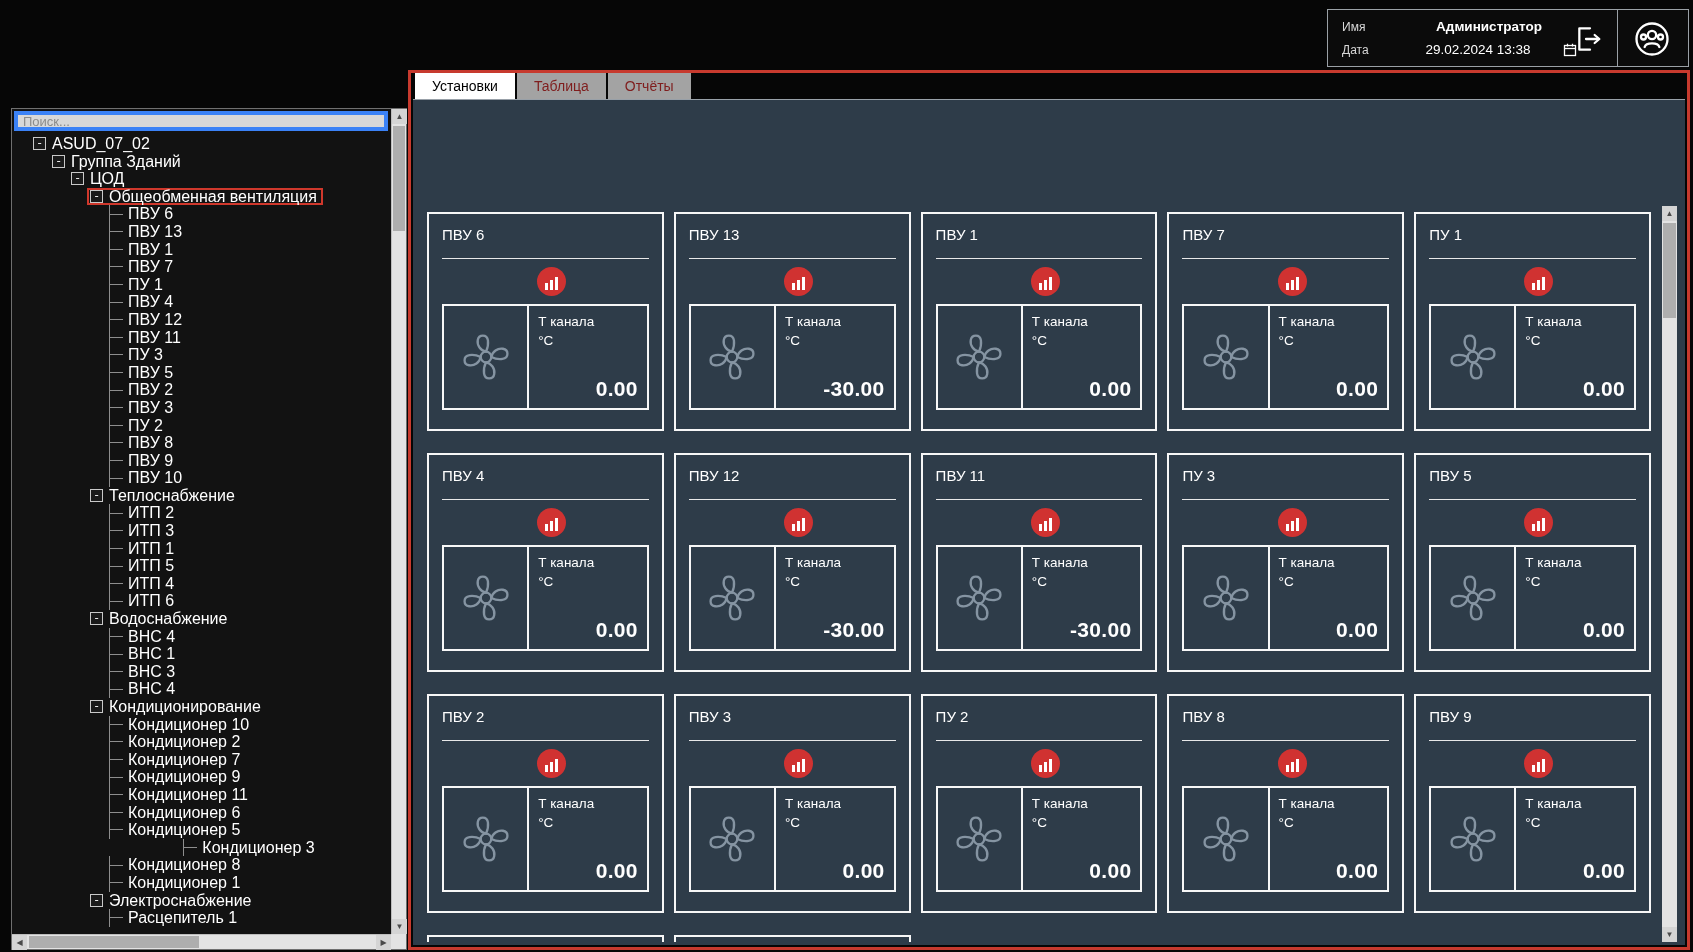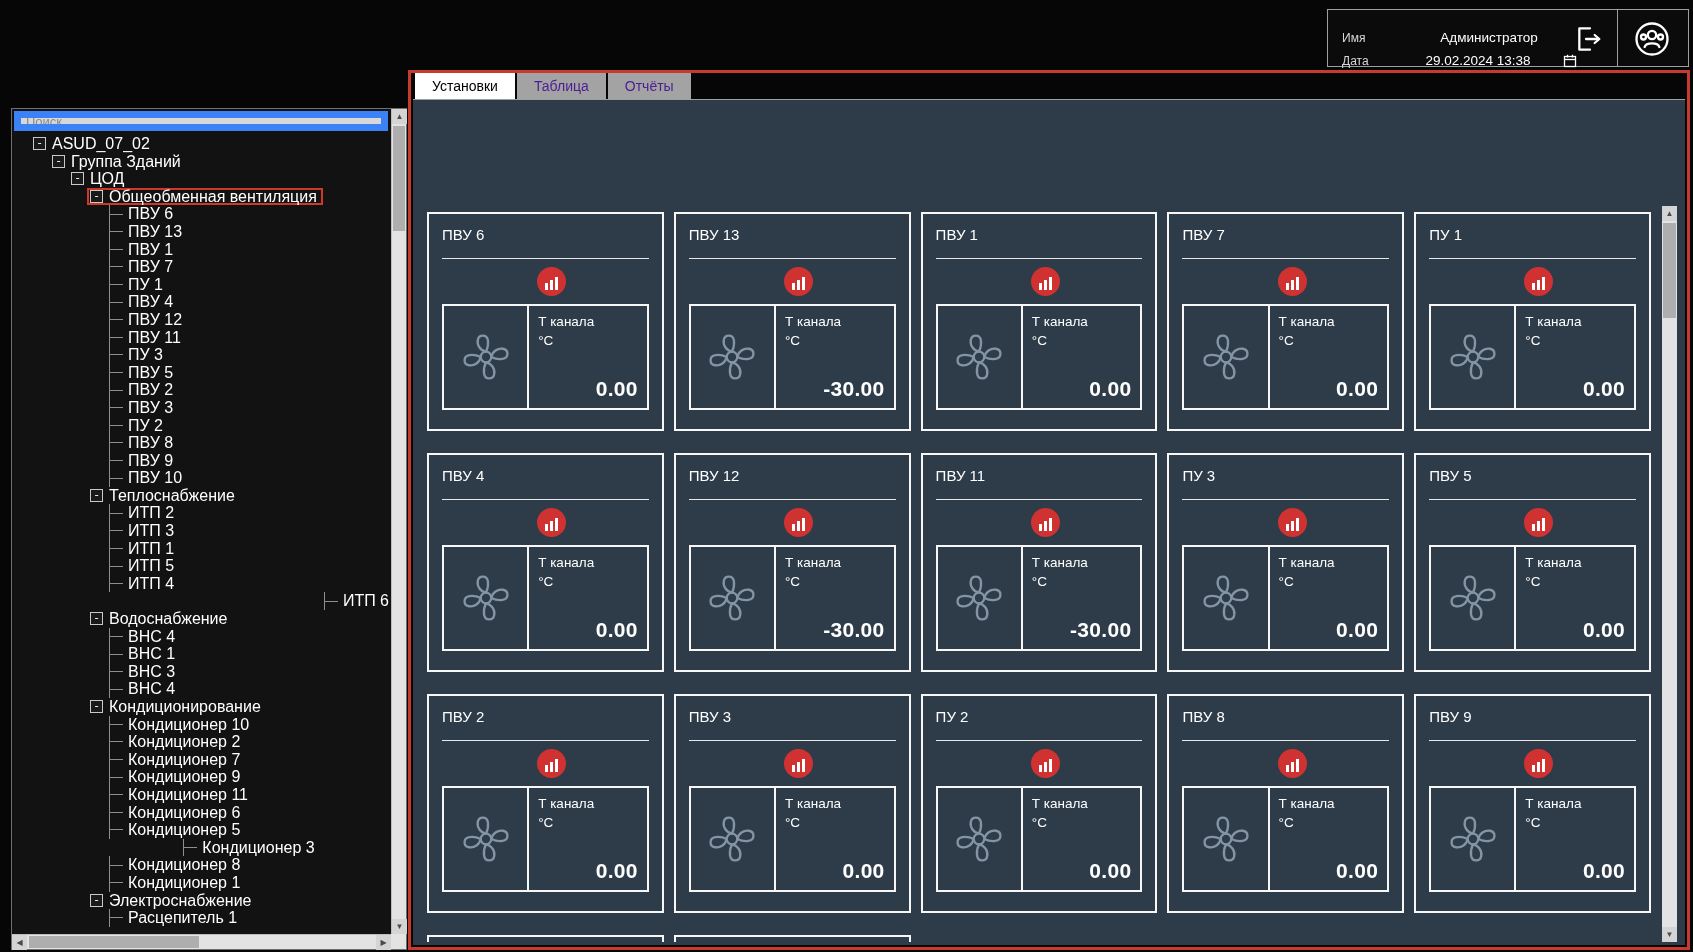--- a/index.html
+++ b/index.html
@@ -6,35 +6,35 @@
   html, body { margin:0; padding:0; }
   body {
     width:1693px; height:952px; position:relative; overflow:hidden;
     background:#060606;
     font-family:"Liberation Sans","DejaVu Sans",sans-serif;
   }
 
   
   .user-panel{position:absolute; top:9px; right:4px; width:362px; height:58px;
     border:1px solid #9aa0a6; background:#0b0b0b; color:#fff;}
-  .up-grid{position:absolute; left:14px; top:16px; width:236px;}
+  .up-grid{position:absolute; left:14px; top:5px; width:236px;}
   .up-row{display:flex; align-items:center; height:23px;}
   .up-label{width:58px; font-size:12px; color:#d7d7d7;}
   .up-value{flex:1; text-align:center; font-size:13.5px; color:#fff;}
-  .up-row.first .up-value{font-weight:normal;}
+  .up-row.first .up-value{font-weight:bold;}
   .cal-btn{margin-left:6px; width:16px; height:16px; display:inline-flex; cursor:pointer; flex:none;}
   .icon-exit{position:absolute; right:84px; top:13px; width:32px; height:32px; cursor:pointer;}
   .panel-divider{position:absolute; right:70px; top:0; bottom:0; width:1px; background:#9aa0a6;}
   .icon-users{position:absolute; right:16px; top:9px; width:40px; height:40px; cursor:pointer;}
 
   
   .sidebar{position:absolute; left:11px; top:108px; width:396px; bottom:2px;
     background:#121212; border:1px solid #6f6f6f;}
   .search-input{position:absolute; top:2px; left:2px; width:calc(100% - 20px); height:20px;
-    background:#d8d8d8; border:7px solid #3b82f6; font-size:13px; padding:0 5px; color:#333;
+    background:#d8d8d8; border:4px solid #3b82f6; font-size:13px; padding:0 5px; color:#333;
     font-family:inherit;}
   .search-input::placeholder{color:#8b8b8b;}
   .tree{position:absolute; top:26px; left:3px; right:17px; bottom:16px; overflow:hidden; color:#fff;}
   .tree-row{height:17.6px; line-height:17.6px; font-size:16px; white-space:nowrap;
     display:flex; align-items:center; cursor:pointer;}
   .expander{width:13px; height:13px; border:1px solid #c9c9c9; background:#1a1a1a; color:#e8e8e8;
     font-size:12px; line-height:10px; text-align:center; margin-right:6px; flex:none;
     font-family:"DejaVu Sans Mono",monospace;}
   .conn{width:15px; height:17.6px; border-left:1px solid #8e8e8e; position:relative; margin-right:4px; flex:none;}
   .conn::after{content:""; position:absolute; left:0; top:8.3px; width:13px; height:1px; background:#8e8e8e;}
@@ -49,21 +49,21 @@
   .sb-btn.up{top:0; left:0;}  .sb-btn.down{bottom:0; left:0;}
   .sb-btn.left{left:0; top:0;} .sb-btn.right{right:0; top:0;}
   .v-thumb{position:absolute; left:1px; right:1px; top:17px; height:105px; background:#aeaeae; cursor:pointer;}
   .h-thumb{position:absolute; top:1px; bottom:1px; left:17px; width:170px; background:#aeaeae; cursor:pointer;}
   .sb-corner{position:absolute; right:0; bottom:0; width:15px; height:15px; background:#e3e3e3;}
 
   
   .main{position:absolute; left:408px; top:70px; right:3px; bottom:2px; border:3px solid #c73a2e;}
   .tab-bar{position:absolute; top:0; left:4px; height:26px; display:flex; gap:2px; z-index:3;}
   .tab{height:26px; padding:0 17px; display:flex; align-items:center;
-    background:#a3a3a3; color:#4c1d95; font-size:14px; cursor:pointer;}
+    background:#a3a3a3; color:#7f1d1d; font-size:14px; cursor:pointer;}
   .tab.active{background:#ffffff; color:#000;}
   .panel{position:absolute; left:2px; right:2px; top:26px; bottom:2px; background:#2e3c49;
     border-top:1px solid #98a0a8;}
   .panel-header{position:absolute; top:0; left:0; right:0; height:102px; border-bottom:2px solid #27333e;}
   .panel-title{position:absolute; left:26px; top:42px; font-size:17px; color:#fff;}
 
   .cards{position:absolute; left:14px; right:34px; top:112px; height:730px; overflow:hidden;
     display:grid; grid-template-columns:repeat(5,1fr); grid-auto-rows:219px; gap:22px 10px;}
   .card{border:2px solid #f7f7f7; background:#2e3c49; padding:12px 13px; position:relative; cursor:pointer;}
   .card.partial{padding:0; cursor:default;}
@@ -277,21 +277,21 @@
           <span class="conn"></span>
           <span class="tree-label">ИТП 5</span>
         </span>
       </div>
       <div class="tree-row" style="padding-left: 94px;">
         <span class="node">
           <span class="conn"></span>
           <span class="tree-label">ИТП 4</span>
         </span>
       </div>
-      <div class="tree-row" style="padding-left: 94px; justify-content: flex-end;">
+      <div class="tree-row" style="padding-left: 94px;">
         <span class="node">
           <span class="conn"></span>
           <span class="tree-label">ИТП 6</span>
         </span>
       </div>
       <div class="tree-row" style="padding-left: 75px;">
         <span class="node">
           <span class="expander">-</span>
           <span class="tree-label">Водоснабжение</span>
         </span>

